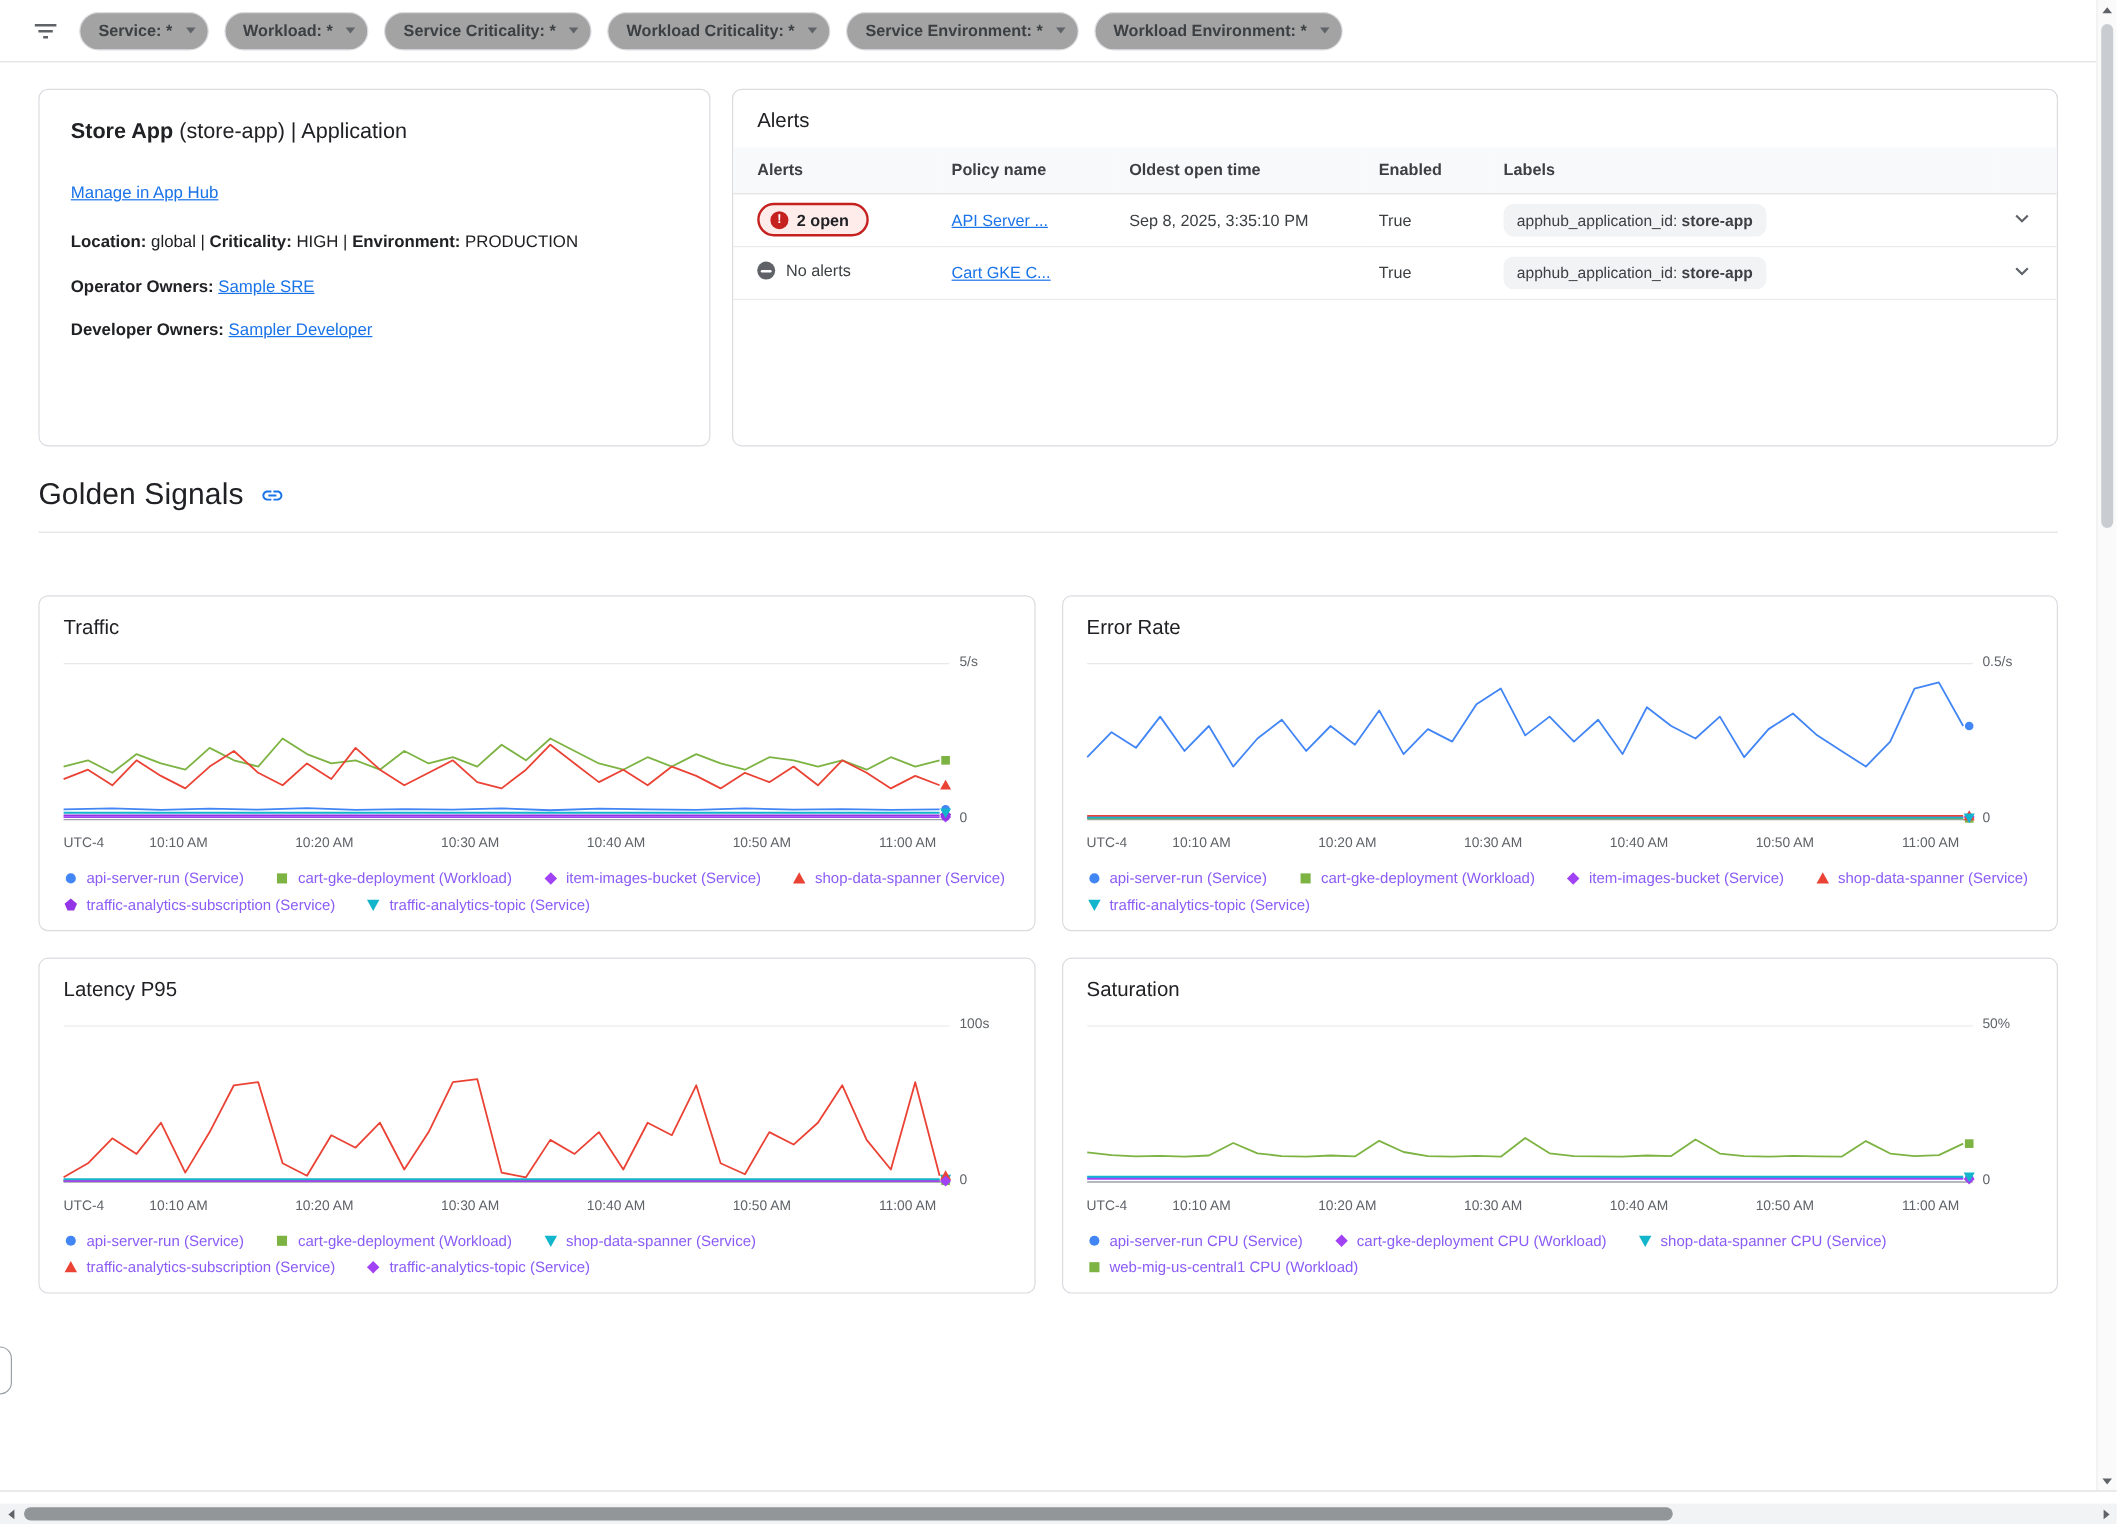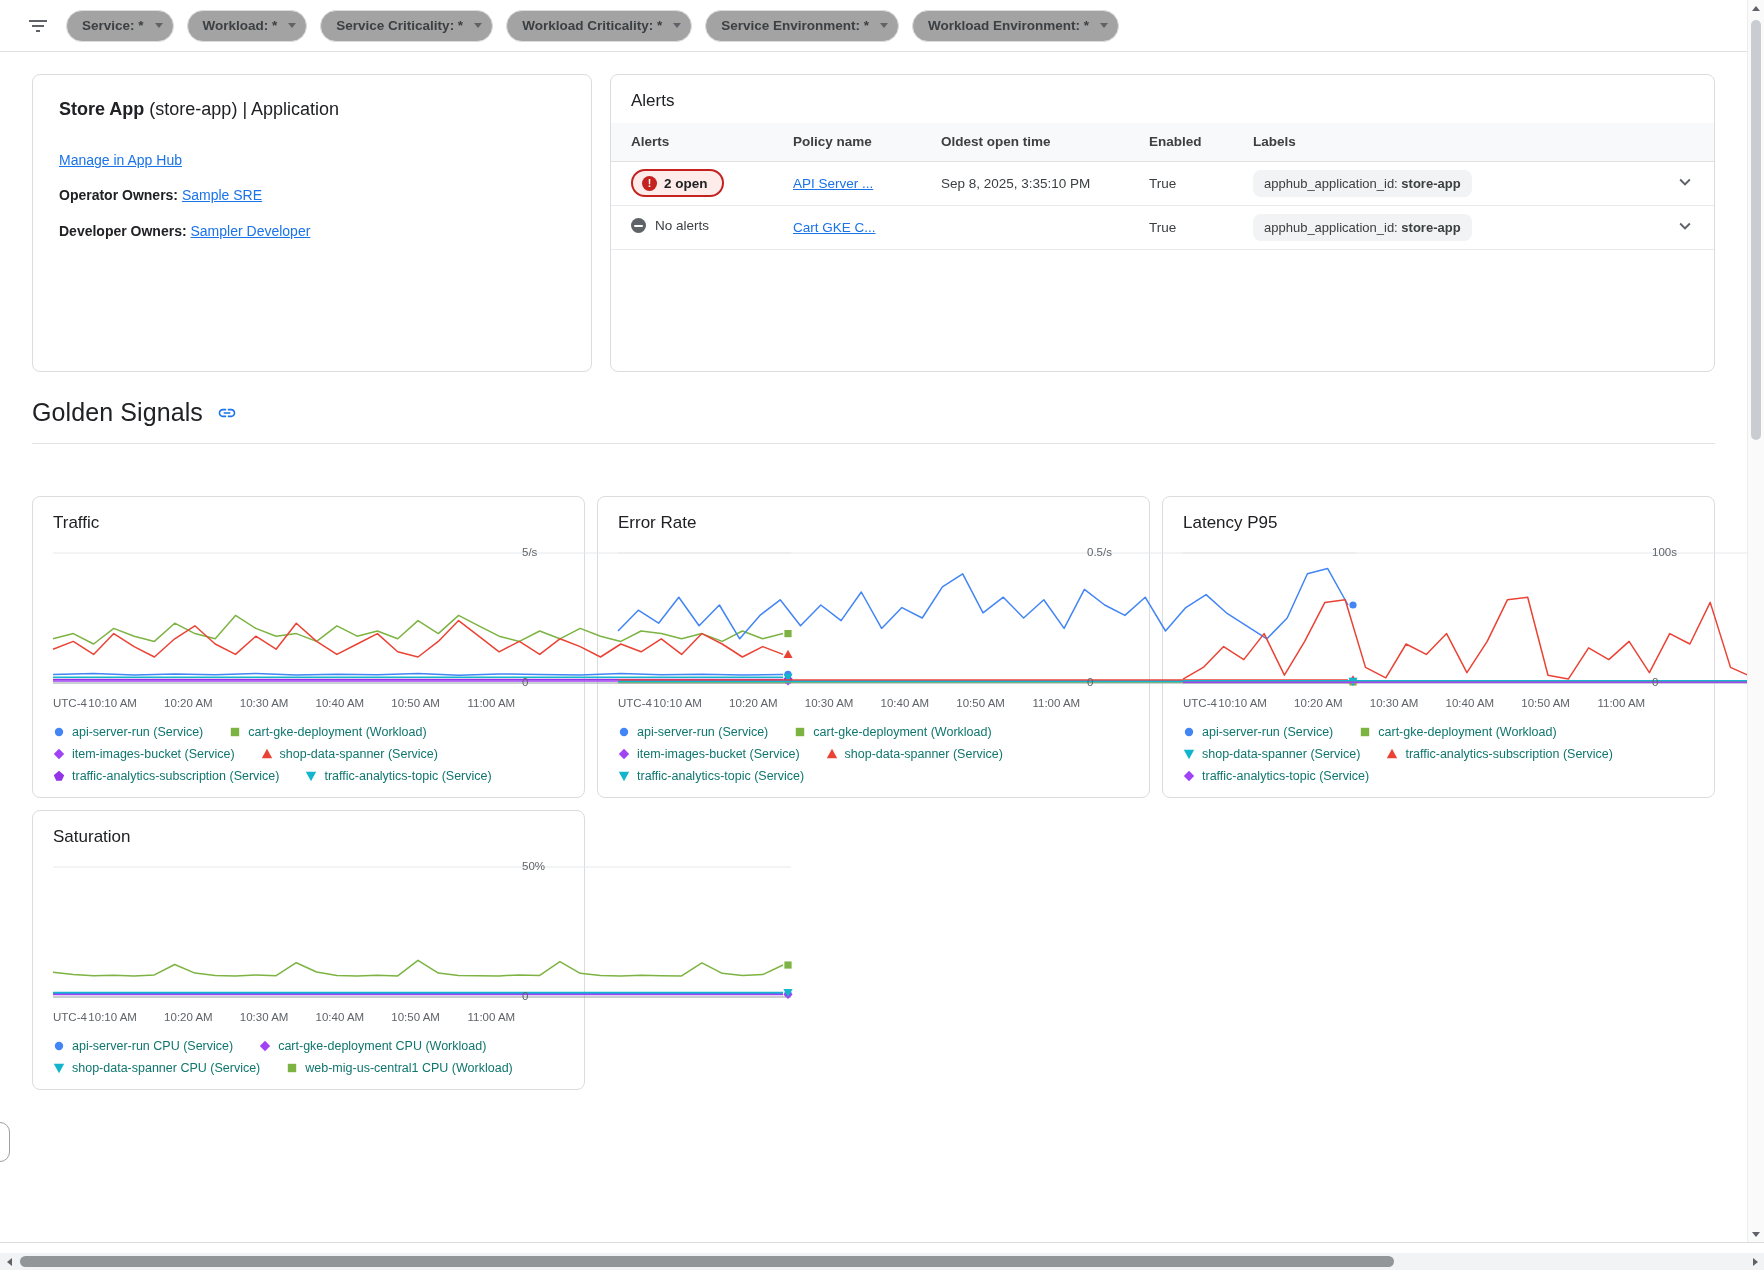--- a/index.html
+++ b/index.html
@@ -55,31 +55,31 @@
   .label-chip{display:inline-block;background:#f1f3f4;border-radius:8px;padding:6px 11px;font-size:13px;color:#3c4043}
   .label-chip b{font-weight:700}
   .chev-btn{display:inline-flex;align-items:center;justify-content:center}
 
   
   .section-heading{display:flex;align-items:center;gap:14px;margin-top:26px;padding-bottom:16px;border-bottom:1px solid #e3e3e3}
   .section-heading h2{font-size:25px;font-weight:400;color:#202124;letter-spacing:.1px}
   .section-heading.logs{margin-top:28px}
 
   
-  .charts-grid{display:grid;grid-template-columns:1fr 1fr 1fr;gap:12px;margin-top:52px}
+  .charts-grid{display:grid;grid-template-columns:1fr 1fr;gap:22px;margin-top:52px}
   .chart-card{border:1px solid #dadce0;border-radius:8px;background:#fff;padding:16px 20px 14px}
   .chart-title{font-size:17px;font-weight:400;color:#202124}
   .chart-plot-wrap{position:relative;margin-top:12px;margin-right:52px;height:146px}
   .ylab{position:absolute;left:100%;margin-left:10px;font-size:11.5px;color:#5f6368;white-space:nowrap}
   .ylab-top{top:1px}
   .ylab-zero{top:131px}
   .chart-xlabels{position:relative;height:20px;margin-right:52px;margin-top:2px;font-size:11.5px;color:#5f6368}
   .chart-xlabels span{position:absolute;top:4px;transform:translateX(-50%);white-space:nowrap}
   .chart-xlabels span.first{transform:none;left:0}
-  .chart-legend{display:flex;flex-wrap:wrap;column-gap:26px;row-gap:8px;margin-top:12px;font-size:12.5px;color:#0f766e}
+  .chart-legend{display:flex;flex-wrap:wrap;column-gap:26px;row-gap:8px;margin-top:12px;font-size:12.5px;color:#8b5cf6}
   .legend-item{display:inline-flex;align-items:center;gap:7px;white-space:nowrap}
 
   
   .v-scrollbar{position:absolute;top:0;right:0;bottom:28px;width:17px;background:#fafafa;border-left:1px solid #ededed}
   .v-thumb{position:absolute;left:3px;right:3px;top:20px;height:420px;background:#c9cdd1;border-radius:6px}
   .arr{position:absolute;left:0;right:0;height:16px;display:flex;align-items:center;justify-content:center}
   .arr-up{top:0}.arr-down{bottom:0}
   .tri-up{width:0;height:0;border-left:4px solid transparent;border-right:4px solid transparent;border-bottom:5px solid #5f6368}
   .tri-down{width:0;height:0;border-left:4px solid transparent;border-right:4px solid transparent;border-top:5px solid #5f6368}
   .bottom-bar{position:absolute;left:0;right:0;bottom:0;height:28px;background:#fff;border-top:1px solid #dcdcdc}
@@ -131,20 +131,21 @@
 
   <main class="content">
 
     <div class="cards-row">
 
       <section class="card app-card">
         <div class="app-title">
           <span class="b">Store App</span><span> (store-app) | Application</span>
         </div>
         <a class="manage-link">Manage in App Hub</a>
+        <p class="meta" id="meta-line"><b>Location:</b> global | <b>Criticality:</b> HIGH | <b>Environment:</b> PRODUCTION</p>
         <div id="owners-list">
             <div class="owner-line"><b>Operator Owners: </b><a class="owner-link">Sample SRE</a></div>
             <div class="owner-line"><b>Developer Owners: </b><a class="owner-link">Sampler Developer</a></div>
           </div>
       </section>
 
       <section class="card alerts-card">
         <h3 class="alerts-title">Alerts</h3>
         <table>
           <colgroup>

